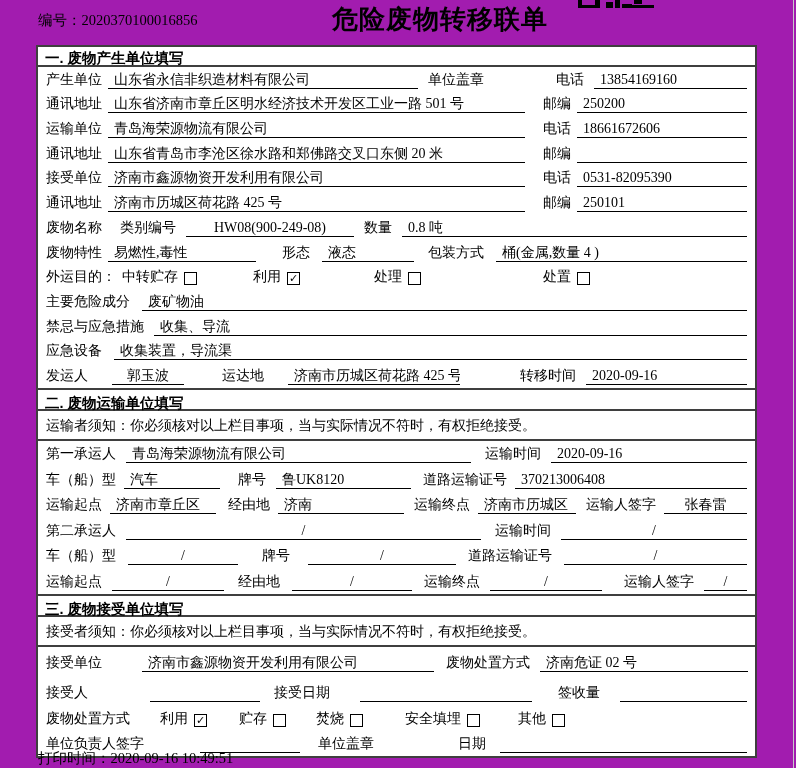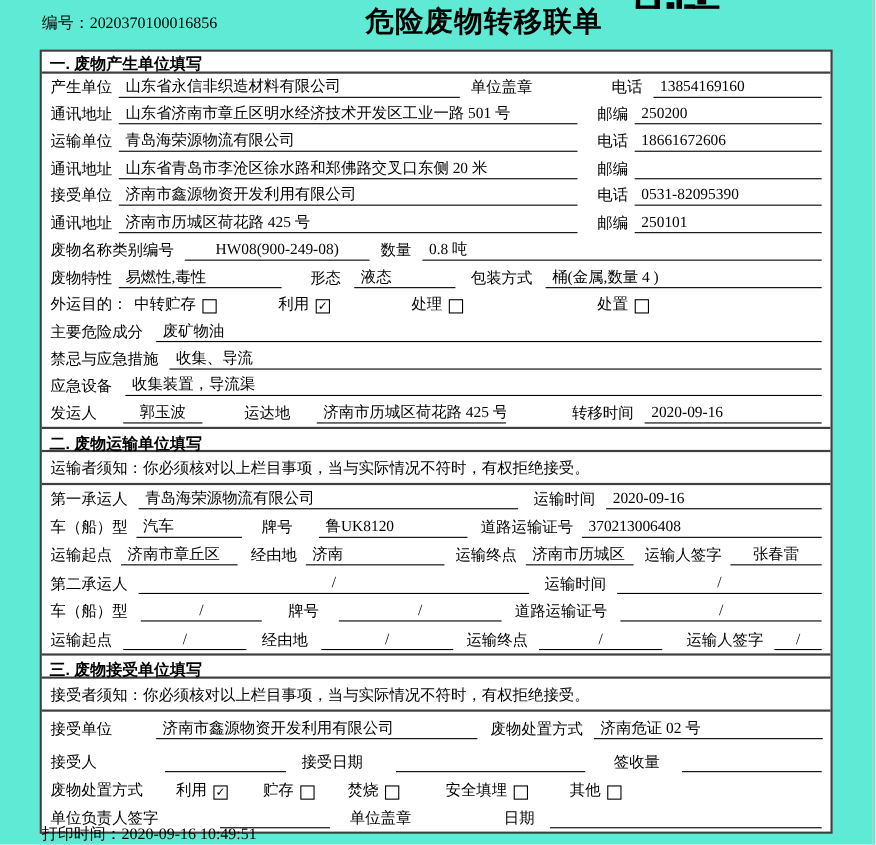--- a/index.html
+++ b/index.html
@@ -1,18 +1,18 @@
 <!DOCTYPE html>
 <html><head>
 <meta charset="utf-8">
 <style>
   * { box-sizing: border-box; }
   html,body { margin:0; padding:0; background:#fff; }
   .page {
-    position:relative; width:796px; height:768px; background:#5eead4;
+    position:relative; width:796px; height:768px; background:#a21caf;
     font-family:"Liberation Serif","DejaVu Serif",serif; color:#000;
     overflow:hidden;
   }
   .page-edge { position:absolute; right:2px; top:0; height:100%; width:1px; background:#c9c9c9; }
 
   
   .serial { position:absolute; left:38px; top:11px; font-size:14.5px; white-space:nowrap; }
   .doc-title { position:absolute; left:332px; top:2px; font-size:26px; font-weight:bold; white-space:nowrap; letter-spacing:1px; }
   .qr { position:absolute; left:578px; top:0; width:76px; height:9px; }
   .qr i { position:absolute; background:#000; }
@@ -96,21 +96,21 @@
 
     <div class="row">
       <span class="lbl">通讯地址</span>
       <span class="fill grow" style="margin-left:6px;max-width:440px">济南市历城区荷花路 425 号</span>
       <span class="lbl" style="margin-left:18px">邮编</span>
       <span class="fill" style="width:170px;margin-left:6px">250101</span>
     </div>
 
     <div class="row">
       <span class="lbl">废物名称</span>
-      <span class="lbl" style="">类别编号</span>
+      <span class="lbl" style="margin-left:18px">类别编号</span>
       <span class="fill c" style="width:168px;margin-left:10px">HW08(900-249-08)</span>
       <span class="lbl" style="margin-left:10px">数量</span>
       <span class="fill grow" style="margin-left:10px">0.8 吨</span>
     </div>
 
     <div class="row">
       <span class="lbl">废物特性</span>
       <span class="fill" style="width:148px;margin-left:6px">易燃性,毒性</span>
       <span class="lbl" style="margin-left:26px">形态</span>
       <span class="fill" style="width:92px;margin-left:12px">液态</span>
@@ -162,21 +162,21 @@
       <span class="lbl">第一承运人</span>
       <span class="fill" style="width:345px;margin-left:10px">青岛海荣源物流有限公司</span>
       <span class="lbl" style="margin-left:14px">运输时间</span>
       <span class="fill grow" style="margin-left:10px">2020-09-16</span>
     </div>
 
     <div class="row r2">
       <span class="lbl">车（船）型</span>
       <span class="fill" style="width:96px;margin-left:8px">汽车</span>
       <span class="lbl" style="margin-left:18px">牌号</span>
-      <span class="fill" style="width:135px;margin-left:24px">鲁UK8120</span>
+      <span class="fill" style="width:135px;margin-left:10px">鲁UK8120</span>
       <span class="lbl" style="margin-left:12px">道路运输证号</span>
       <span class="fill grow" style="margin-left:8px">370213006408</span>
     </div>
 
     <div class="row r2">
       <span class="lbl">运输起点</span>
       <span class="fill" style="width:106px;margin-left:8px">济南市章丘区</span>
       <span class="lbl" style="margin-left:12px">经由地</span>
       <span class="fill" style="width:126px;margin-left:8px">济南</span>
       <span class="lbl" style="margin-left:10px">运输终点</span>

